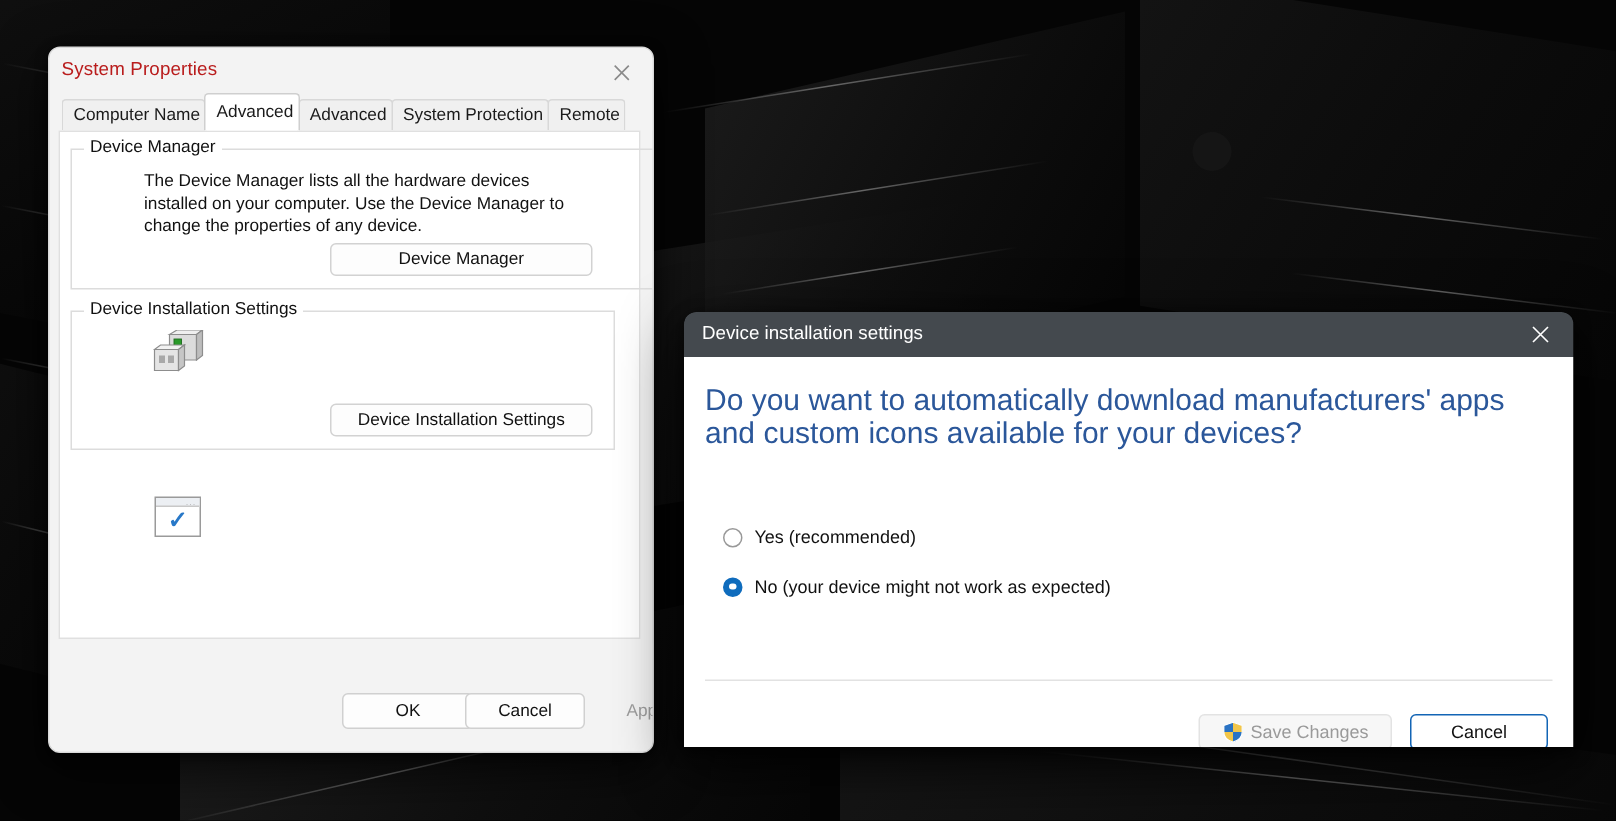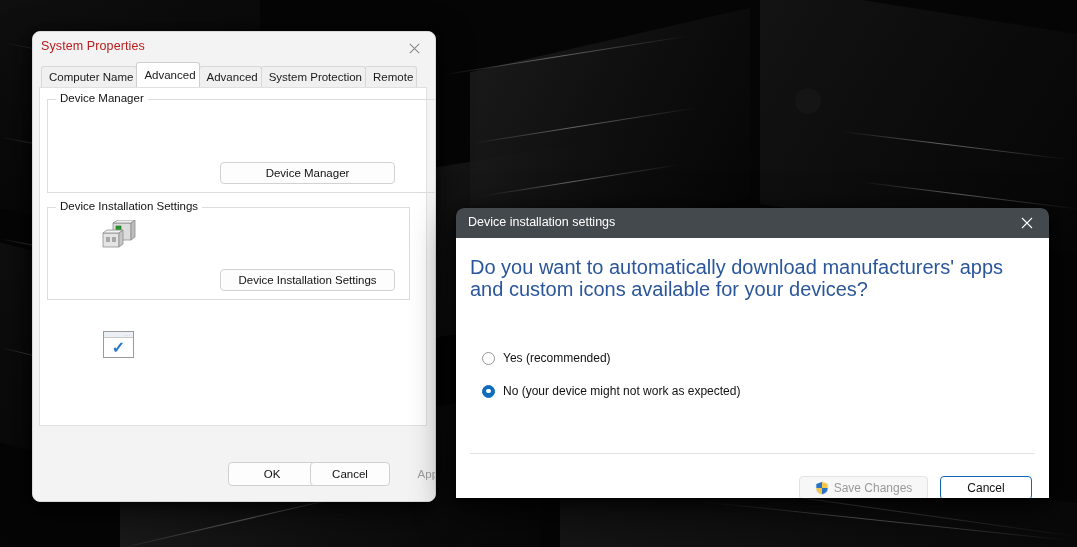--- a/index.html
+++ b/index.html
@@ -341,20 +341,21 @@
       <div class="tab">Advanced</div>
       <div class="tab">System Protection</div>
       <div class="tab">Remote</div>
     </div>
   </div>
 
   <div id="sp-body">
 
     <div class="groupbox" style="left:7px; top:11px; width:413px; height:94px;">
       <div class="group-title">Device Manager</div>
+      <div class="gb-text" style="left:48px; top:14px; width:300px;">The Device Manager lists all the hardware devices installed on your computer. Use the Device Manager to change the properties of any device.</div>
       <div class="winbtn" style="left:172px; top:62px; width:175px; height:22px;">Device Manager</div>
     </div>
 
     <div id="dm-icon">
       <svg width="34" height="32" viewBox="0 0 34 32" aria-hidden="true">
         <polygon points="11,3 29,3 29,20 11,20" fill="#dcdcdc" stroke="#8d8d8d" stroke-width="0.8"></polygon>
         <polygon points="11,3 16,0 33,0 29,3" fill="#efefef" stroke="#8d8d8d" stroke-width="0.8"></polygon>
         <polygon points="29,3 33,0 33,17 29,20" fill="#bdbdbd" stroke="#8d8d8d" stroke-width="0.8"></polygon>
         <rect x="14" y="6" width="5" height="5" fill="#2a9a2a" stroke="#1d6b1d" stroke-width="0.6"></rect>
         <polygon points="1,13 17,13 17,27 1,27" fill="#e4e4e4" stroke="#8d8d8d" stroke-width="0.8"></polygon>

